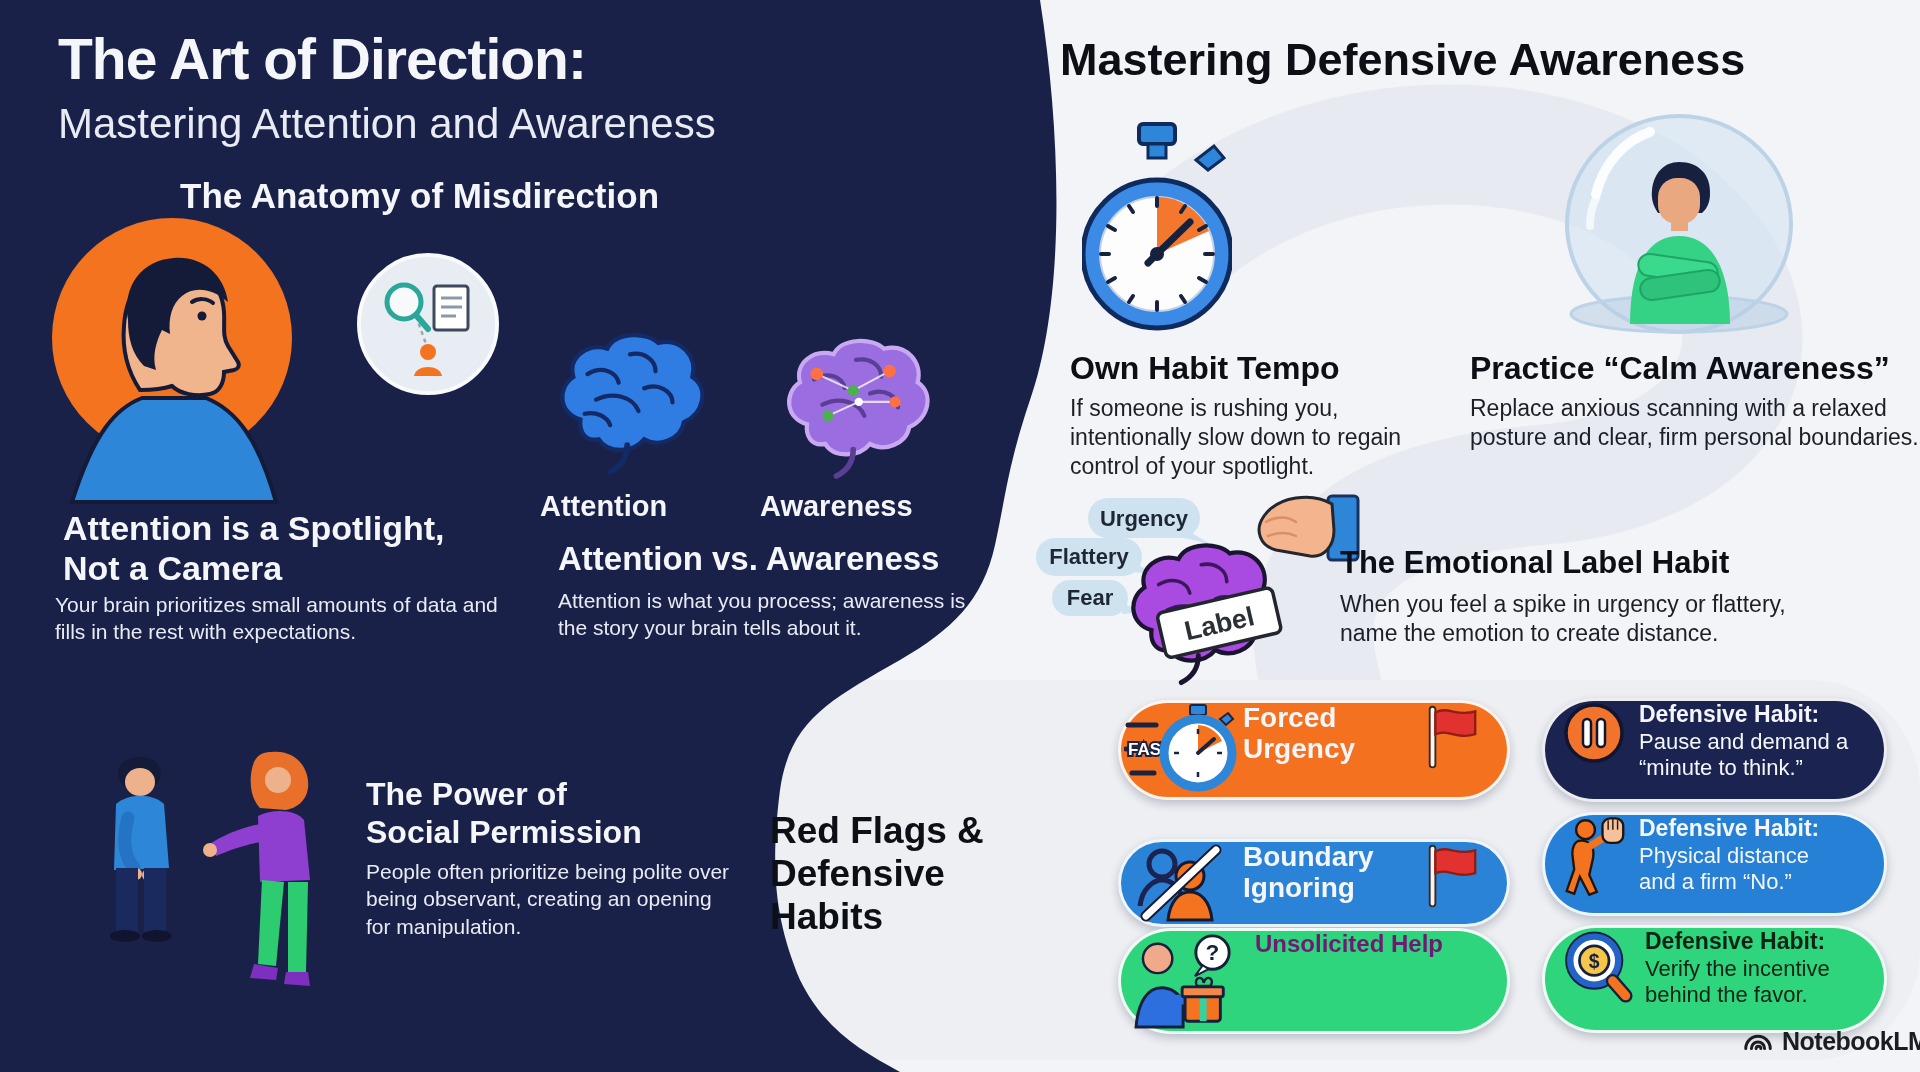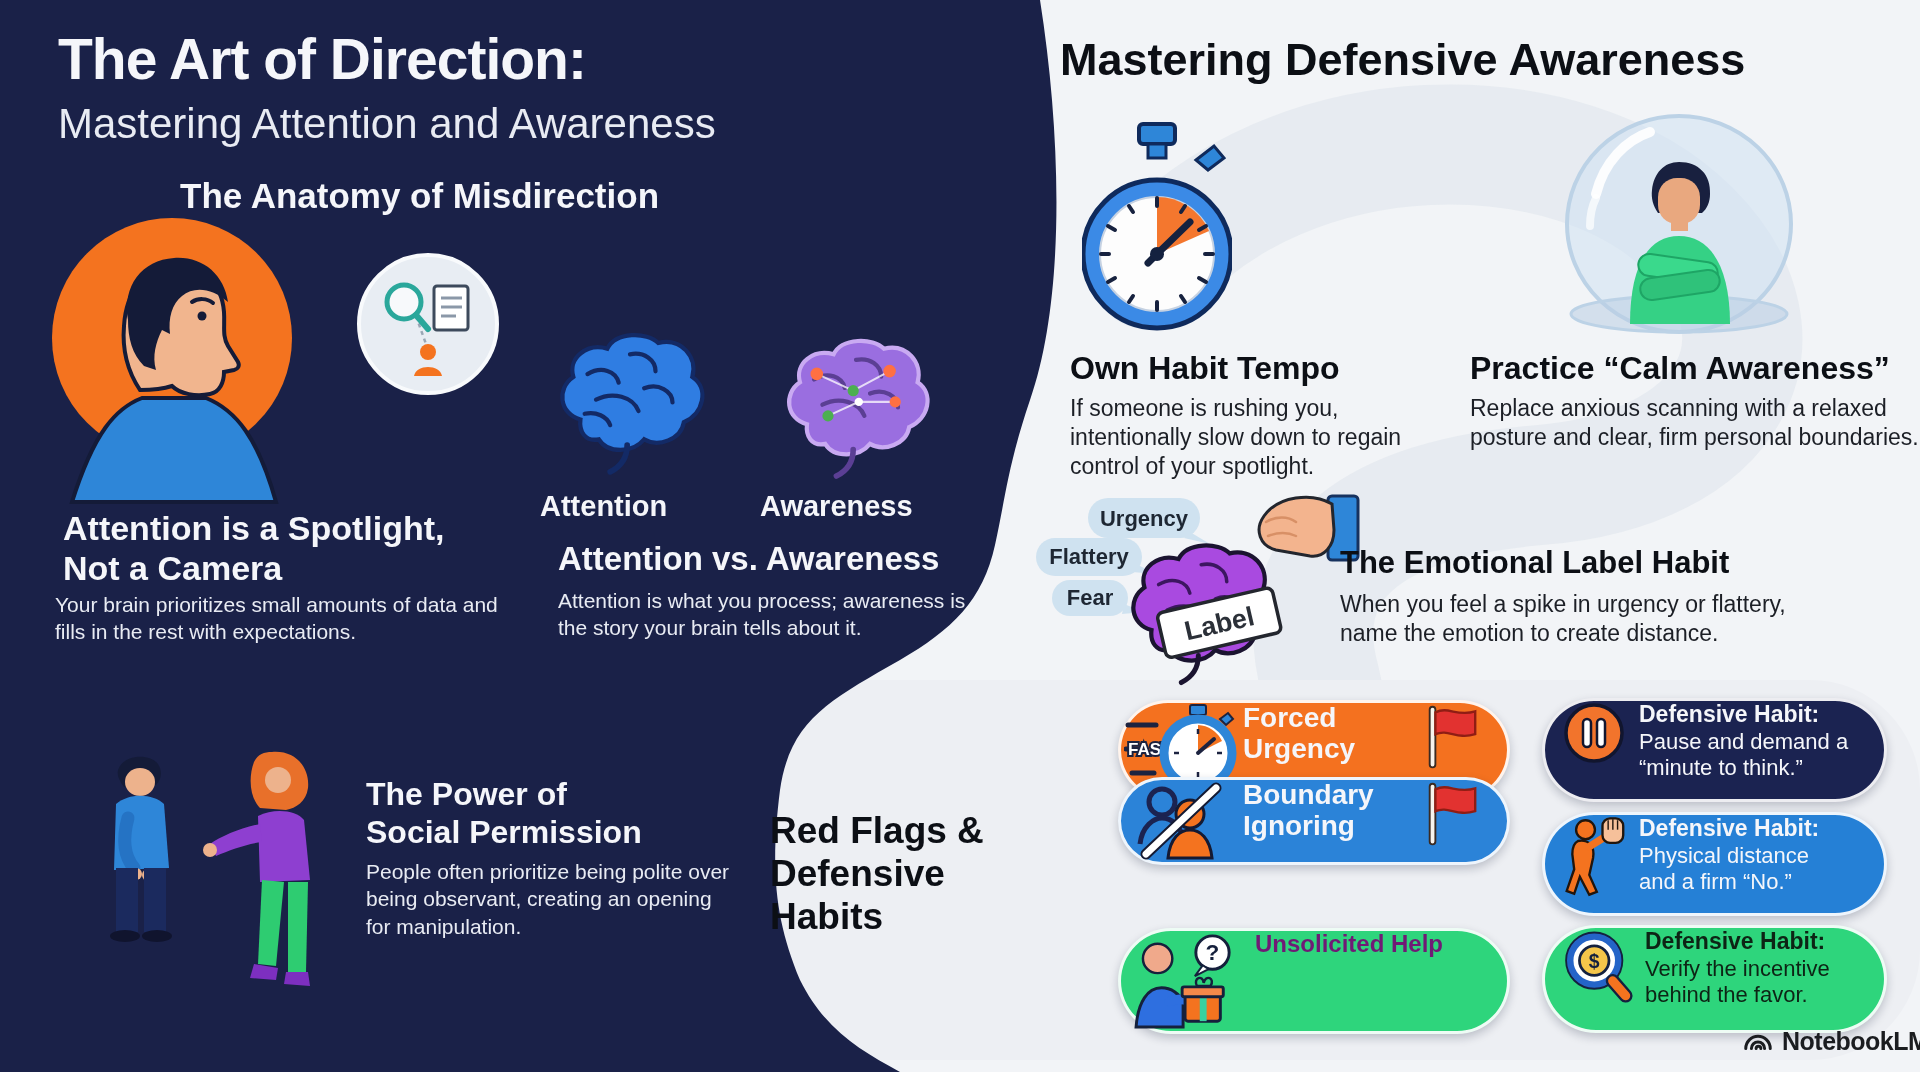--- a/index.html
+++ b/index.html
@@ -235,21 +235,21 @@
           <rect x="21" y="18" width="8" height="28" rx="4" fill="#fff" stroke="#11152e" stroke-width="2.5"></rect>
           <rect x="35" y="18" width="8" height="28" rx="4" fill="#fff" stroke="#11152e" stroke-width="2.5"></rect>
         </svg>
     </div>
     <div class="habit-text w" style="width:230px">
       <span class="habit-title">Defensive Habit:</span>
       <span>Pause and demand a “minute to think.”</span>
     </div>
   </div>
 
-  <div class="pill" style="left:1118px;top:777px;width:392px;height:88px;background:#2b83d8">
+  <div class="pill" style="left:1118px;top:839px;width:392px;height:88px;background:#2b83d8">
     <div class="pill-icon" style="width:122px">
       <svg width="100" height="84" viewBox="0 0 100 84">
         <circle cx="30" cy="22" r="13" stroke="#1b2351" stroke-width="5" fill="none"></circle>
         <path d="M8,64 C10,46 22,38 30,38 C38,38 50,44 52,64" stroke="#1b2351" stroke-width="5" fill="none"></path>
         <circle cx="58" cy="34" r="14" fill="#f4731f" stroke="#141a33" stroke-width="3"></circle>
         <path d="M36,78 C38,58 48,50 58,50 C68,50 78,58 80,78 Z" fill="#f4731f" stroke="#141a33" stroke-width="3"></path>
         <line x1="14" y1="74" x2="84" y2="8" stroke="#141a33" stroke-width="11" stroke-linecap="round"></line>
         <line x1="14" y1="74" x2="84" y2="8" stroke="#ffffff" stroke-width="7" stroke-linecap="round"></line>
       </svg>
     </div>

